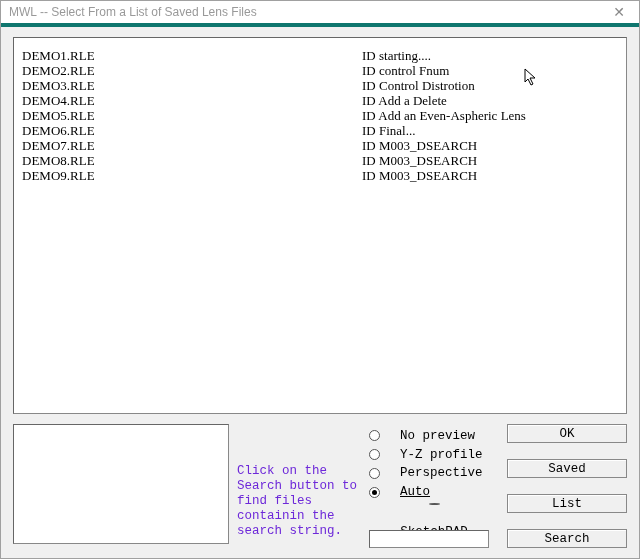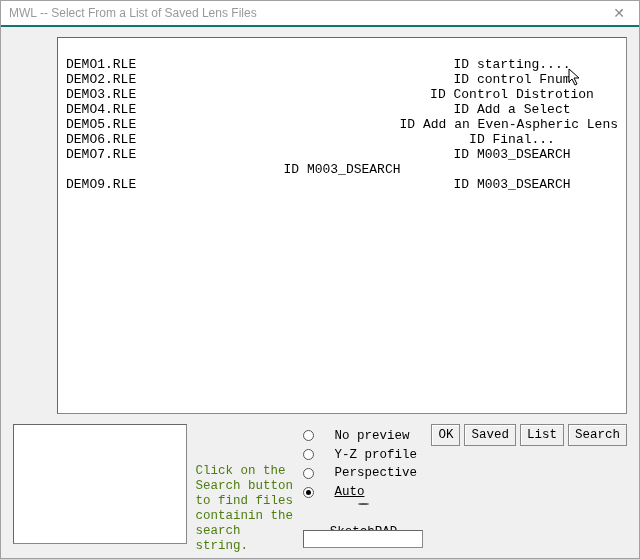--- a/index.html
+++ b/index.html
@@ -17,21 +17,21 @@
     width: 640px;
     height: 559px;
     background: #f0f0f0;
     border: 1px solid #a0a0a0;
     display: flex;
     flex-direction: column;
   }
   .titlebar {
     height: 26px;
     background: #ffffff;
-    border-bottom: 2px solid #0f766e;
+    border-bottom: 4px solid #0f766e;
     display: flex;
     align-items: center;
     justify-content: space-between;
     padding: 0 8px 0 8px;
   }
   .titlebar-text {
     color: #999;
     font-size: 12px;
   }
   .close-btn {
@@ -46,35 +46,34 @@
     display: flex;
     flex-direction: column;
     gap: 8px;
   }
   .list-panel {
     flex: 1;
     background: #ffffff;
     border: 1px solid #888;
     border-top-color: #666;
     border-left-color: #666;
-    padding: 19px 8px;
-    font-family: Liberation Mono, monospace;
+    padding: 10px 8px;
+    font-family: Liberation Serif, serif;
     font-size: 13px;
     line-height: 15px;
     color: #000;
     overflow: auto;
     position: relative;
-    margin-left: 44px;
   }
   .list-row {
     display: flex;
     white-space: pre;
   }
   .col-file { width: 340px; }
-  .col-desc { flex: 1; text-align: center; }
+  .col-desc { flex: 1; }
   .cursor-arrow {
     position: absolute;
     top: 30px;
     left: 510px;
     pointer-events: none;
   }
   .bottom-area {
     height: 126px;
     display: flex;
     gap: 8px;
@@ -86,21 +85,21 @@
     border: 1px solid #888;
     border-top-color: #666;
     border-left-color: #666;
     margin-top: 2px;
   }
   .hint-text {
     width: 124px;
     font-family: "Courier New", monospace;
     font-size: 12.5px;
     line-height: 15px;
-    color: #4d7c0f;
+    color: #6d28d9;
     padding-top: 42px;
   }
   .radio-col {
     width: 130px;
     font-family: "Courier New", monospace;
     font-size: 12.5px;
     color: #000;
     padding-top: 6px;
     display: flex;
     flex-direction: column;
@@ -137,22 +136,22 @@
     border-top-color: #666;
     border-left-color: #666;
     background: #fff;
     font-family: "Courier New", monospace;
     font-size: 12px;
     padding: 1px 3px;
   }
   .button-col {
     flex: 1;
     display: flex;
-    flex-direction: row;
-    gap: 4px;
+    flex-direction: column;
+    gap: 16px;
     padding-top: 2px;
   }
   .btn {
     height: 22px;
     background: #f0f0f0;
     border: 1px solid #888;
     font-family: "Courier New", monospace;
     font-size: 12.5px;
     color: #000;
     cursor: pointer;
@@ -174,25 +173,25 @@
 
   <div class="body-area">
 
     <div class="list-panel" id="list-panel">
       <svg class="cursor-arrow" width="16" height="20" viewBox="0 0 16 20">
         <path d="M1 1 L1 14 L4 11 L7 17 L9 16 L6 10 L11 10 Z" fill="#fff" stroke="#000" stroke-width="1"></path>
       </svg>
     <div class="list-row"><span class="col-file">DEMO1.RLE</span><span class="col-desc">ID starting....</span></div>
         <div class="list-row"><span class="col-file">DEMO2.RLE</span><span class="col-desc">ID control Fnum</span></div>
         <div class="list-row"><span class="col-file">DEMO3.RLE</span><span class="col-desc">ID Control Distrotion</span></div>
-        <div class="list-row"><span class="col-file">DEMO4.RLE</span><span class="col-desc">ID Add a Select</span></div>
+        <div class="list-row"><span class="col-file">DEMO4.RLE</span><span class="col-desc">ID Add a Delete</span></div>
         <div class="list-row"><span class="col-file">DEMO5.RLE</span><span class="col-desc">ID Add an Even-Aspheric Lens</span></div>
         <div class="list-row"><span class="col-file">DEMO6.RLE</span><span class="col-desc">ID Final...</span></div>
         <div class="list-row"><span class="col-file">DEMO7.RLE</span><span class="col-desc">ID M003_DSEARCH</span></div>
-        <div class="list-row"><span class="col-desc">ID M003_DSEARCH</span></div>
+        <div class="list-row"><span class="col-file">DEMO8.RLE</span><span class="col-desc">ID M003_DSEARCH</span></div>
         <div class="list-row"><span class="col-file">DEMO9.RLE</span><span class="col-desc">ID M003_DSEARCH</span></div>
       </div>
 
     <div class="bottom-area">
 
       <div class="preview-box"></div>
 
       <div class="hint-text">Click on the Search button to find files containin the search string.</div>
 
       <div class="radio-col" id="radio-col">

